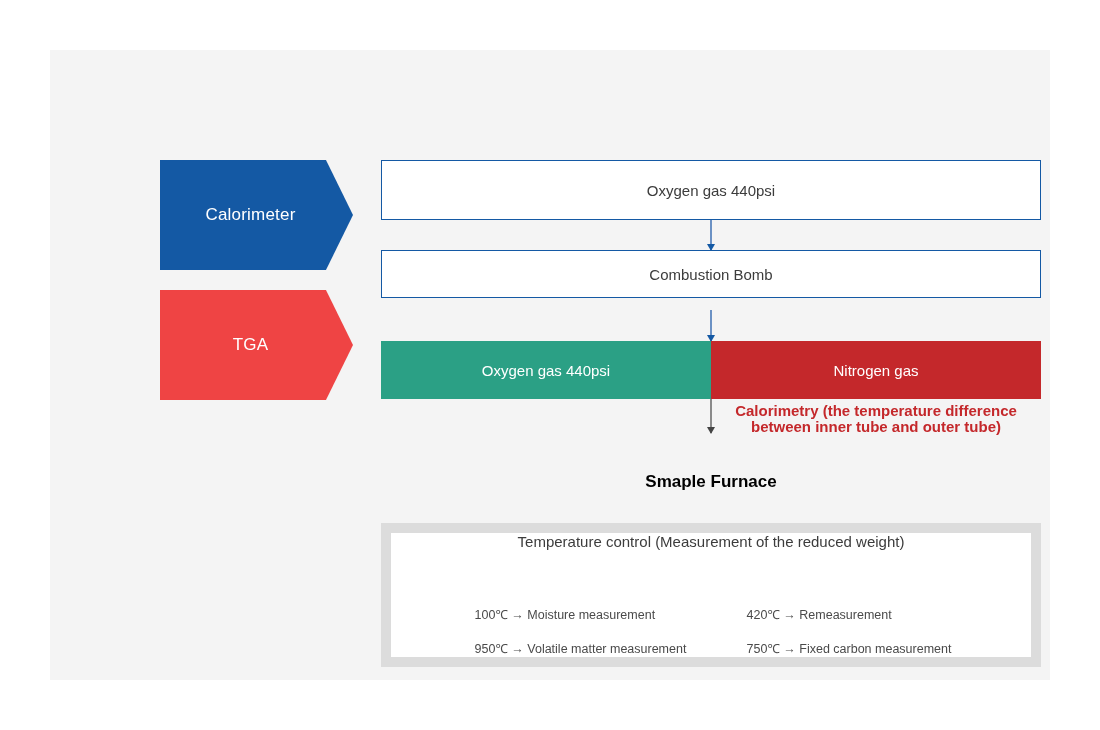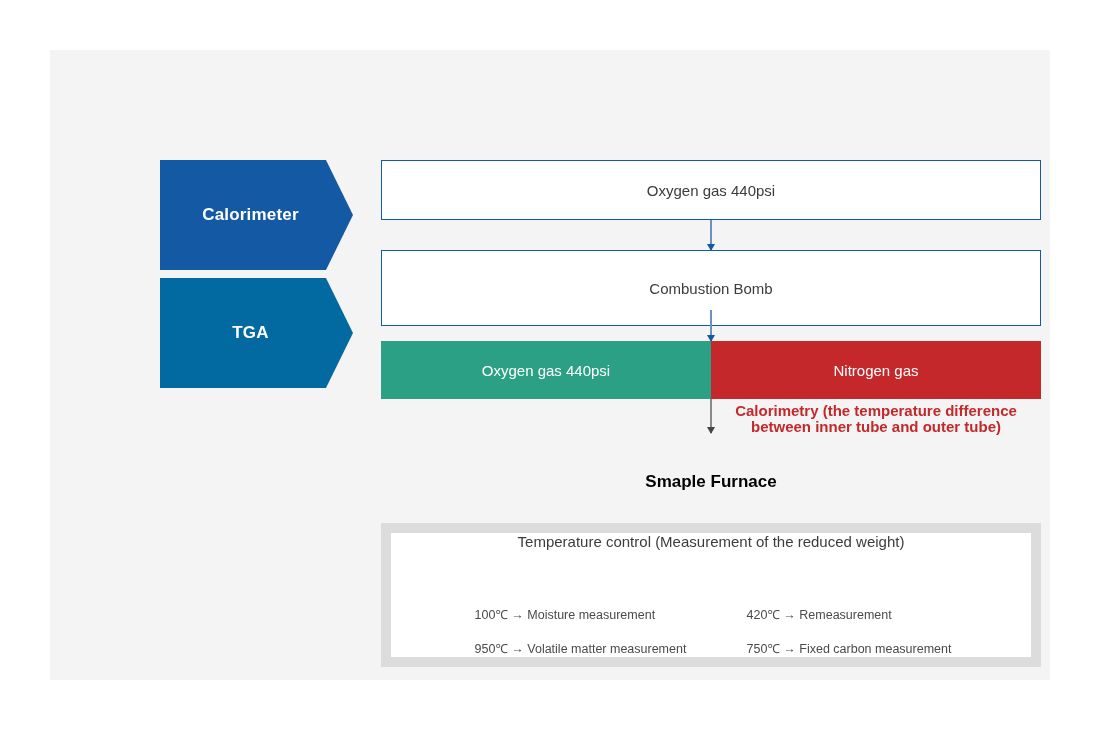--- a/index.html
+++ b/index.html
@@ -27,52 +27,52 @@
   }
 
   
   .chevron {
     position: absolute;
     display: flex;
     align-items: center;
     justify-content: center;
     color: #ffffff;
     font-size: 17px;
-    font-weight: bold;
+    font-weight: normal;
     letter-spacing: .2px;
     clip-path: polygon(0 0, 86% 0, 100% 50%, 86% 100%, 0 100%);
   }
   #chevron-calorimeter {
     left: 110px; top: 110px;
     width: 193px; height: 110px;
     background: #1459a4;
   }
   #chevron-tga {
-    left: 110px; top: 228px;
+    left: 110px; top: 240px;
     width: 193px; height: 110px;
-    background: #0369a1;
+    background: #ef4444;
   }
   .chevron-label { padding-right: 12px; }
 
   
   .flow-box {
     position: absolute;
     left: 331px;
     width: 660px;
     box-sizing: border-box;
     background: #ffffff;
     border: 1px solid #1459a4;
     display: flex;
     align-items: center;
     justify-content: center;
     font-size: 15px;
     color: #3c3c3c;
   }
   #box-oxygen-top { top: 110px; height: 60px; }
-  #box-combustion { top: 200px; height: 76px; }
+  #box-combustion { top: 200px; height: 48px; }
 
   
   #split-bar {
     position: absolute;
     left: 331px;
     top: 291px;
     width: 660px;
     height: 58px;
     display: flex;
   }

